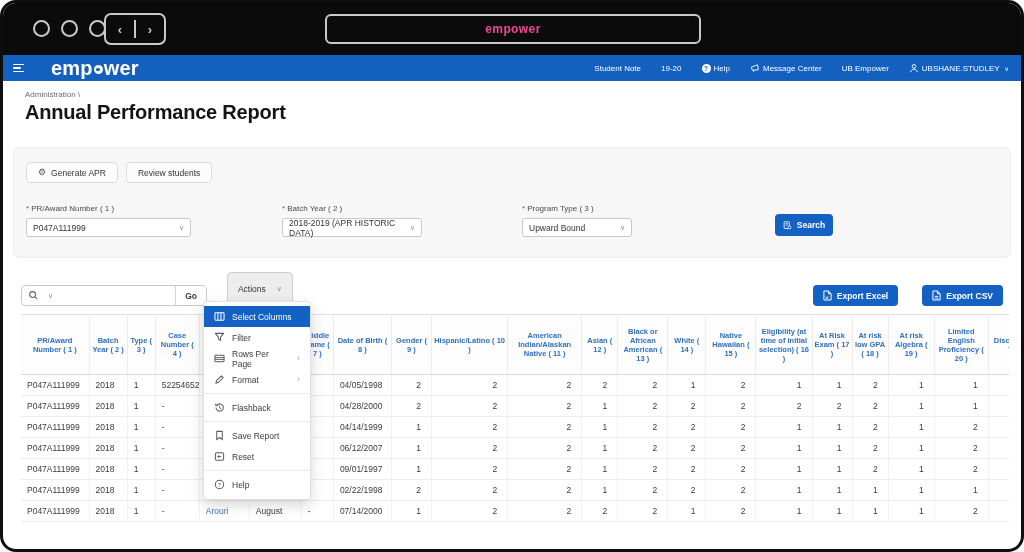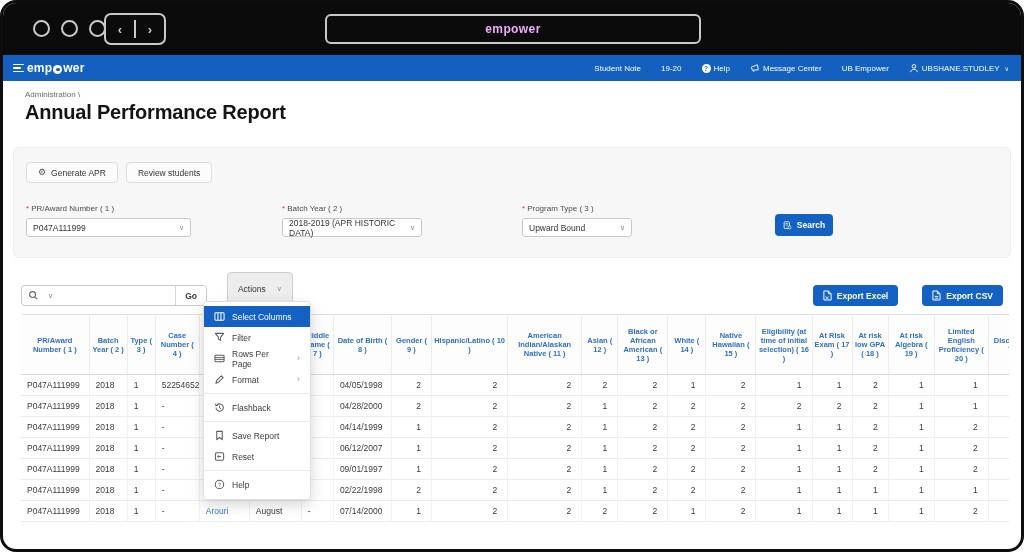--- a/index.html
+++ b/index.html
@@ -5,28 +5,28 @@
   * { box-sizing: border-box; margin: 0; padding: 0; }
   html,body { width:1024px; height:552px; background:#fff; font-family:"Liberation Sans",sans-serif; }
   .frame { position:absolute; inset:0; border:3px solid #0e0e0e; border-radius:16px; overflow:hidden; background:#fff; }
 
   
   .browser-bar { height:52px; background:#0b0b0b; position:relative; }
   .traffic { position:absolute; top:17px; left:30px; display:flex; gap:11px; }
   .circle { width:17px; height:17px; border:2.5px solid #c9c9c9; border-radius:50%; }
   .nav-box { position:absolute; left:101px; top:10px; width:62px; height:32px; border:2.5px solid #c9c9c9; border-radius:7px; color:#c9c9c9; display:flex; align-items:center; justify-content:space-evenly; font-size:13px; font-weight:bold; }
   .nav-box .vdiv { width:2px; height:18px; background:#c9c9c9; }
-  .url-bar { position:absolute; left:322px; top:11px; width:376px; height:30px; border:2.5px solid #c9c9c9; border-radius:6px; color:#f0abfc; display:flex; align-items:center; justify-content:center; font-size:12px; font-weight:bold; letter-spacing:.4px; }
+  .url-bar { position:absolute; left:322px; top:11px; width:376px; height:30px; border:2.5px solid #c9c9c9; border-radius:6px; color:#ec4899; display:flex; align-items:center; justify-content:center; font-size:12px; font-weight:bold; letter-spacing:.4px; }
 
   
   .app-header { height:26px; background:#1360bf; display:flex; align-items:center; color:#fff; padding:0 12px 0 10px; }
   .hamburger { width:11px; display:flex; flex-direction:column; gap:2px; }
   .hamburger i { display:block; height:1.6px; background:#fff; border-radius:1px; }
   .hamburger i:nth-child(2){ width:8px; }
-  .logo { font-size:12px; font-weight:bold; margin-left:3px; display:flex; align-items:center; letter-spacing:.2px; }
+  .logo { font-size:20px; font-weight:bold; margin-left:27px; display:flex; align-items:center; letter-spacing:.2px; }
   .logo-o { width:9px; height:9px; background:#fff; border-radius:50%; position:relative; margin:3px 1px 0; }
   .logo-o::after { content:""; position:absolute; inset:2.6px; background:#1360bf; border-radius:50%; }
   .header-nav { margin-left:auto; display:flex; align-items:center; gap:20px; font-size:8px; }
   .nav-item { display:flex; align-items:center; gap:3px; white-space:nowrap; cursor:default; }
   .help-badge { width:9px; height:9px; background:#fff; color:#1360bf; border-radius:50%; font-size:6.5px; font-weight:bold; display:flex; align-items:center; justify-content:center; }
   .hdr-ic { display:flex; }
   .chev-sm { font-size:6px; margin-left:2px; }
 
   
   .breadcrumb { margin:9px 0 2px 22px; font-size:8px; color:#6b6b6b; }

